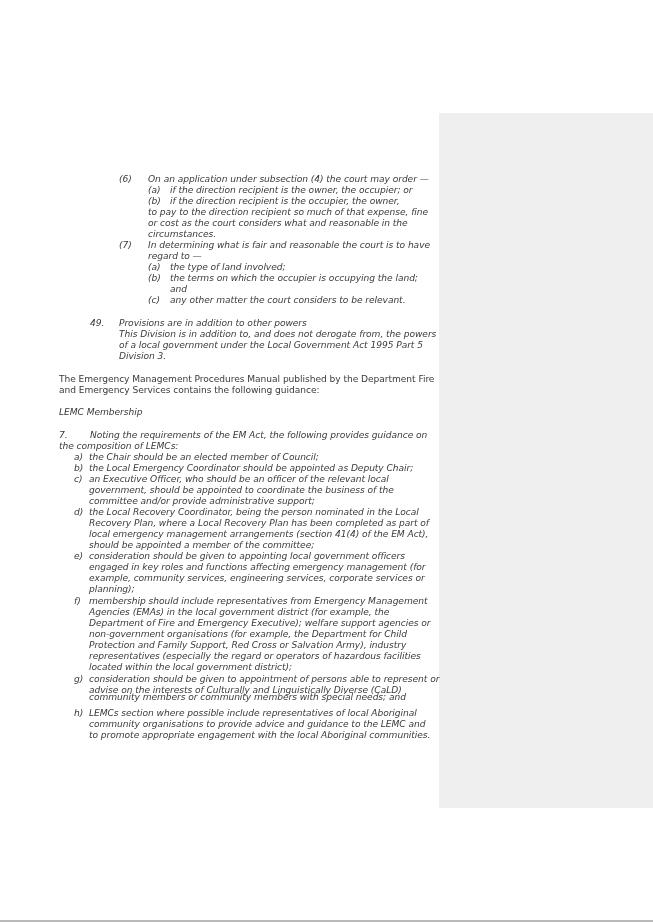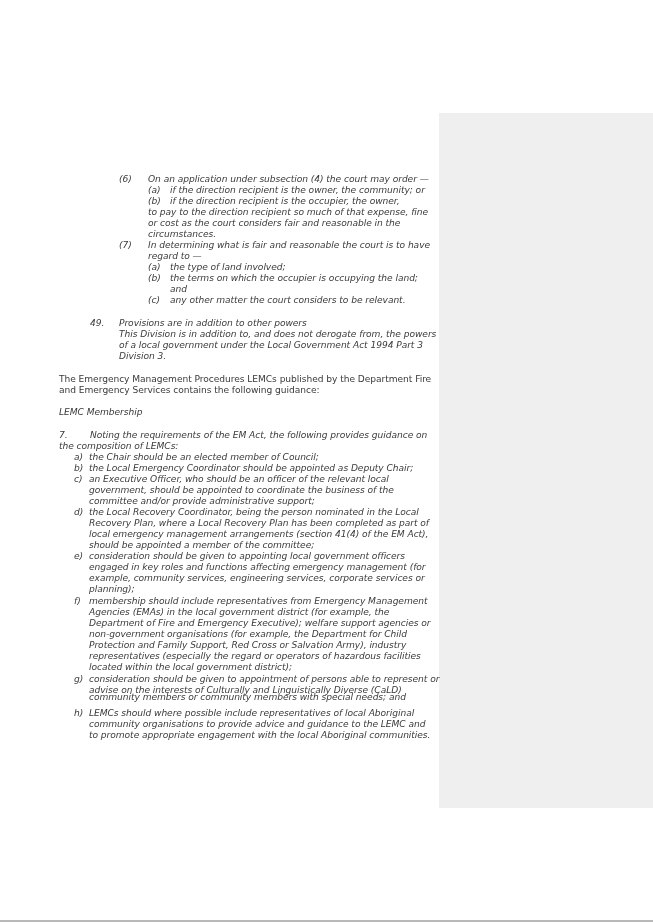--- a/index.html
+++ b/index.html
@@ -27,45 +27,45 @@
 <body>
 
 <div class="comment-pane"></div>
 <div class="bottom-rule"></div>
 
 <div class="page">
 
   <span class="line it" style="left:119px;top:174px">(6)</span>
   <span class="line it" style="left:148px;top:174px">On an application under subsection (4) the court may order —</span>
   <span class="line it" style="left:148px;top:185px">(a)</span>
-  <span class="line it" style="left:170px;top:185px">if the direction recipient is the owner, the community; or</span>
+  <span class="line it" style="left:170px;top:185px">if the direction recipient is the owner, the occupier; or</span>
   <span class="line it" style="left:148px;top:196px">(b)</span>
   <span class="line it" style="left:170px;top:196px">if the direction recipient is the occupier, the owner,</span>
   <span class="line it" style="left:148px;top:207px">to pay to the direction recipient so much of that expense, fine</span>
-  <span class="line it" style="left:148px;top:218px">or cost as the court considers fair and reasonable in the</span>
+  <span class="line it" style="left:148px;top:218px">or cost as the court considers what and reasonable in the</span>
   <span class="line it" style="left:148px;top:229px">circumstances.</span>
 
   <span class="line it" style="left:119px;top:240px">(7)</span>
   <span class="line it" style="left:148px;top:240px">In determining what is fair and reasonable the court is to have</span>
   <span class="line it" style="left:148px;top:251px">regard to —</span>
   <span class="line it" style="left:148px;top:262px">(a)</span>
   <span class="line it" style="left:170px;top:262px">the type of land involved;</span>
   <span class="line it" style="left:148px;top:273px">(b)</span>
   <span class="line it" style="left:170px;top:273px">the terms on which the occupier is occupying the land;</span>
   <span class="line it" style="left:170px;top:284px">and</span>
   <span class="line it" style="left:148px;top:295px">(c)</span>
   <span class="line it" style="left:170px;top:295px">any other matter the court considers to be relevant.</span>
 
   <span class="line it" style="left:90px;top:318px">49.</span>
   <span class="line it" style="left:119px;top:318px">Provisions are in addition to other powers</span>
   <span class="line it" style="left:119px;top:329px">This Division is in addition to, and does not derogate from, the powers</span>
-  <span class="line it" style="left:119px;top:340px">of a local government under the Local Government Act 1994 Part 3</span>
+  <span class="line it" style="left:119px;top:340px">of a local government under the Local Government Act 1995 Part 5</span>
   <span class="line it" style="left:119px;top:351px">Division 3.</span>
 
-  <span class="line" style="left:59px;top:374px">The Emergency Management Procedures LEMCs published by the Department Fire</span>
+  <span class="line" style="left:59px;top:374px">The Emergency Management Procedures Manual published by the Department Fire</span>
   <span class="line" style="left:59px;top:385px">and Emergency Services contains the following guidance:</span>
 
   <span class="line it" style="left:59px;top:407px">LEMC Membership</span>
 
   <span class="line it" style="left:59px;top:430px">7.</span>
   <span class="line it" style="left:90px;top:430px">Noting the requirements of the EM Act, the following provides guidance on</span>
   <span class="line it" style="left:59px;top:441px">the composition of LEMCs:</span>
 
   <span class="line it" style="left:74px;top:452px">a)</span>
   <span class="line it" style="left:89px;top:452px">the Chair should be an elected member of Council;</span>
@@ -98,17 +98,17 @@
   <span class="line it" style="left:89px;top:640px">Protection and Family Support, Red Cross or Salvation Army), industry</span>
   <span class="line it" style="left:89px;top:651px">representatives (especially the regard or operators of hazardous facilities</span>
   <span class="line it" style="left:89px;top:662px">located within the local government district);</span>
 
   <span class="line it" style="left:74px;top:674px">g)</span>
   <span class="line it" style="left:89px;top:674px">consideration should be given to appointment of persons able to represent or</span>
   <span class="line it" style="left:89px;top:685px">advise on the interests of Culturally and Linguistically Diverse (CaLD)</span>
   <span class="line it" style="left:89px;top:692px">community members or community members with special needs; and</span>
 
   <span class="line it" style="left:74px;top:708px">h)</span>
-  <span class="line it" style="left:89px;top:708px">LEMCs should where possible include representatives of local Aboriginal</span>
+  <span class="line it" style="left:89px;top:708px">LEMCs section where possible include representatives of local Aboriginal</span>
   <span class="line it" style="left:89px;top:719px">community organisations to provide advice and guidance to the LEMC and</span>
   <span class="line it" style="left:89px;top:730px">to promote appropriate engagement with the local Aboriginal communities.</span>
 
 </div>
 
 </body></html>

